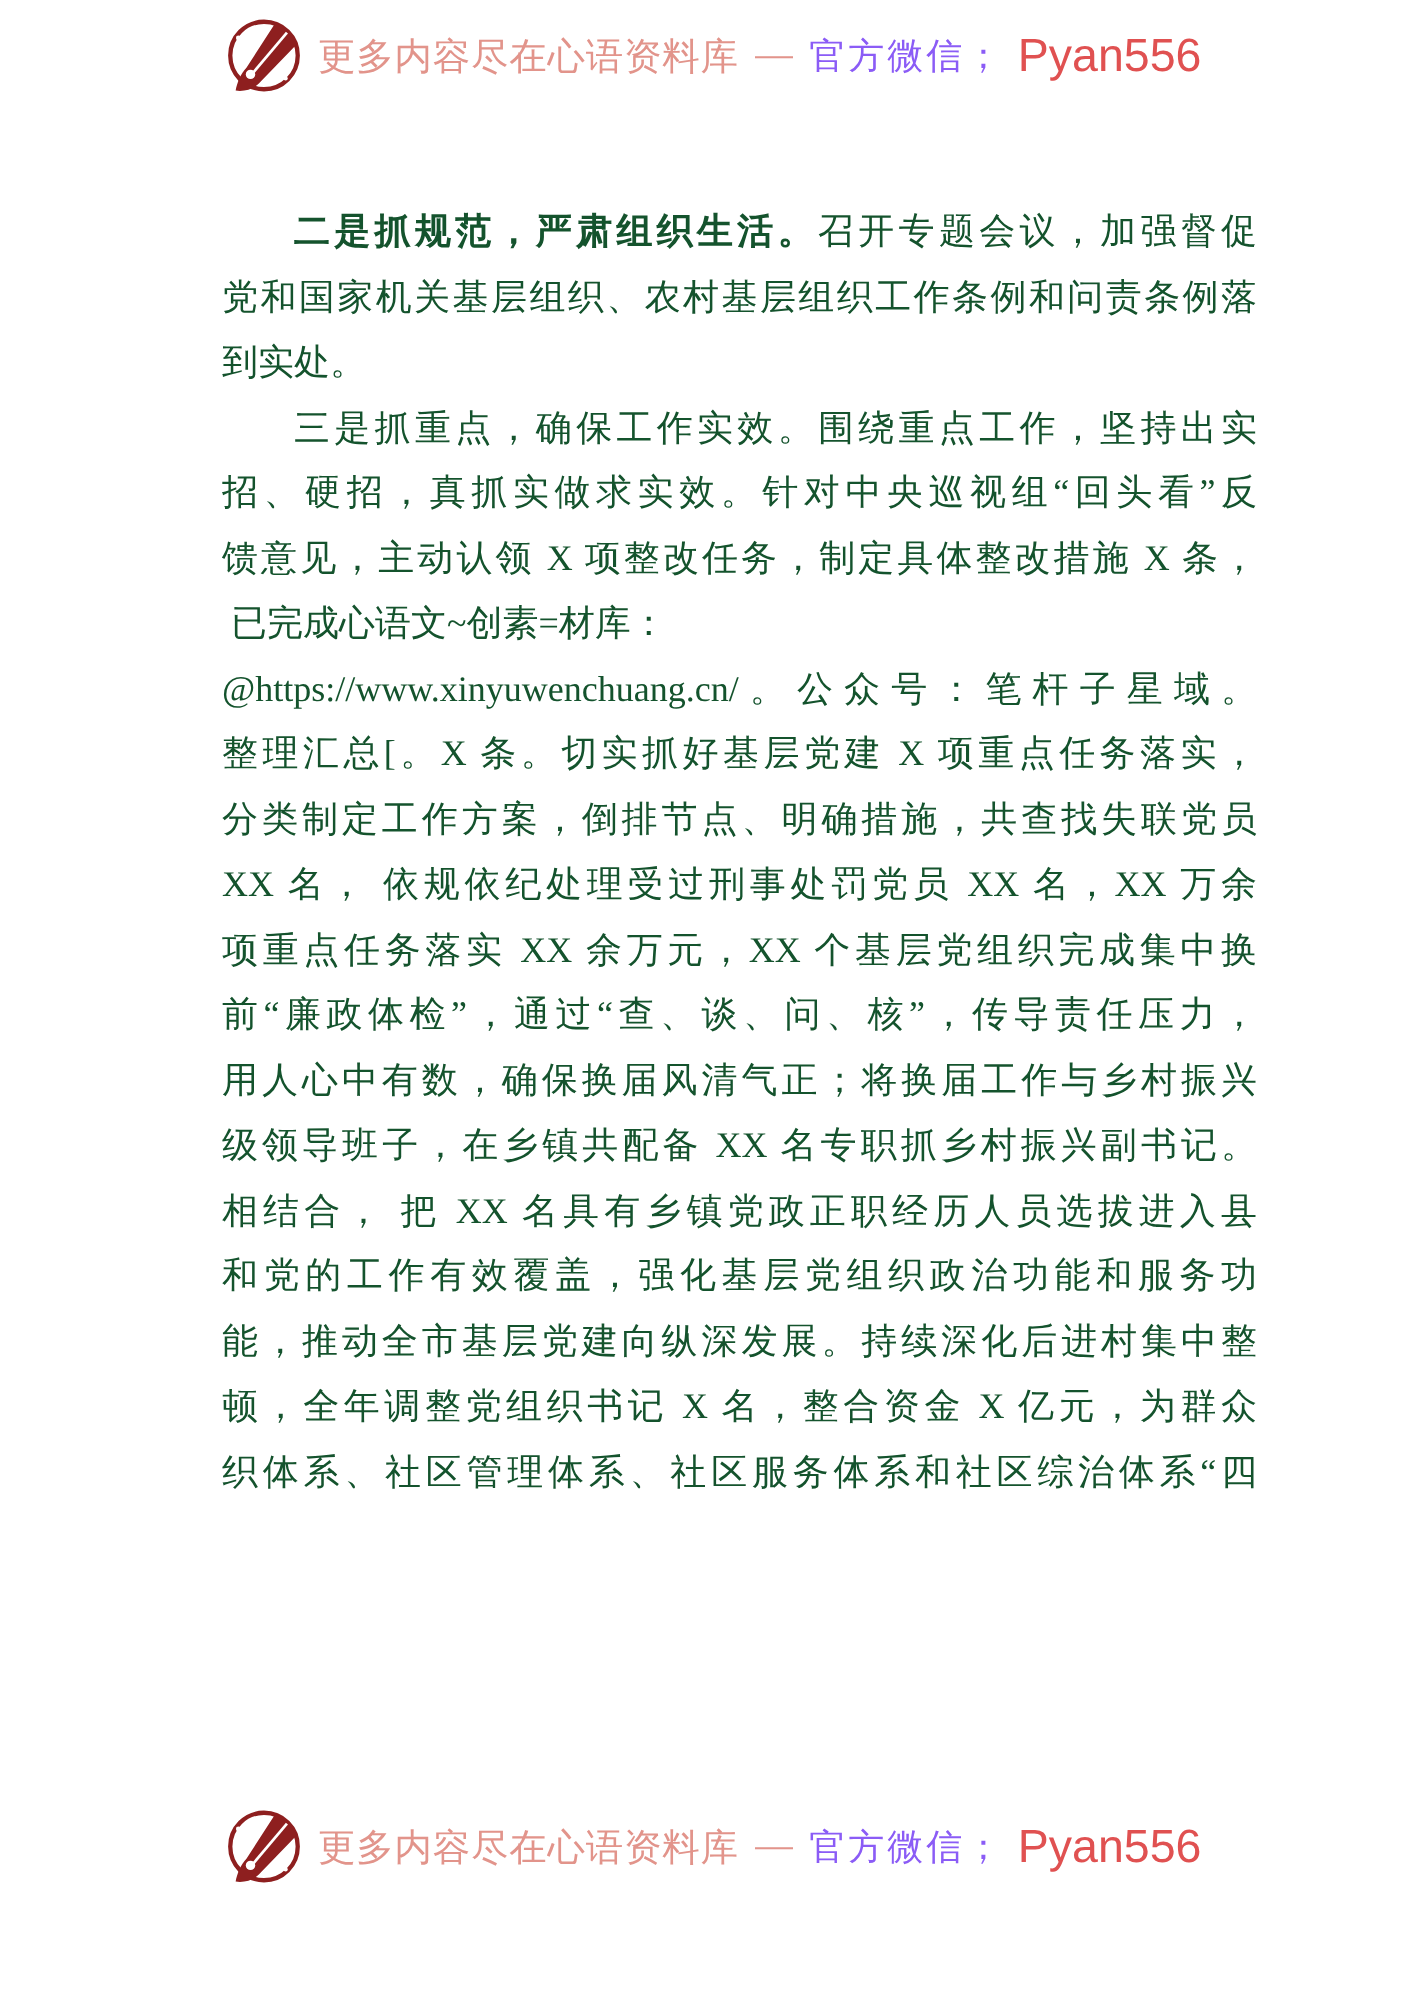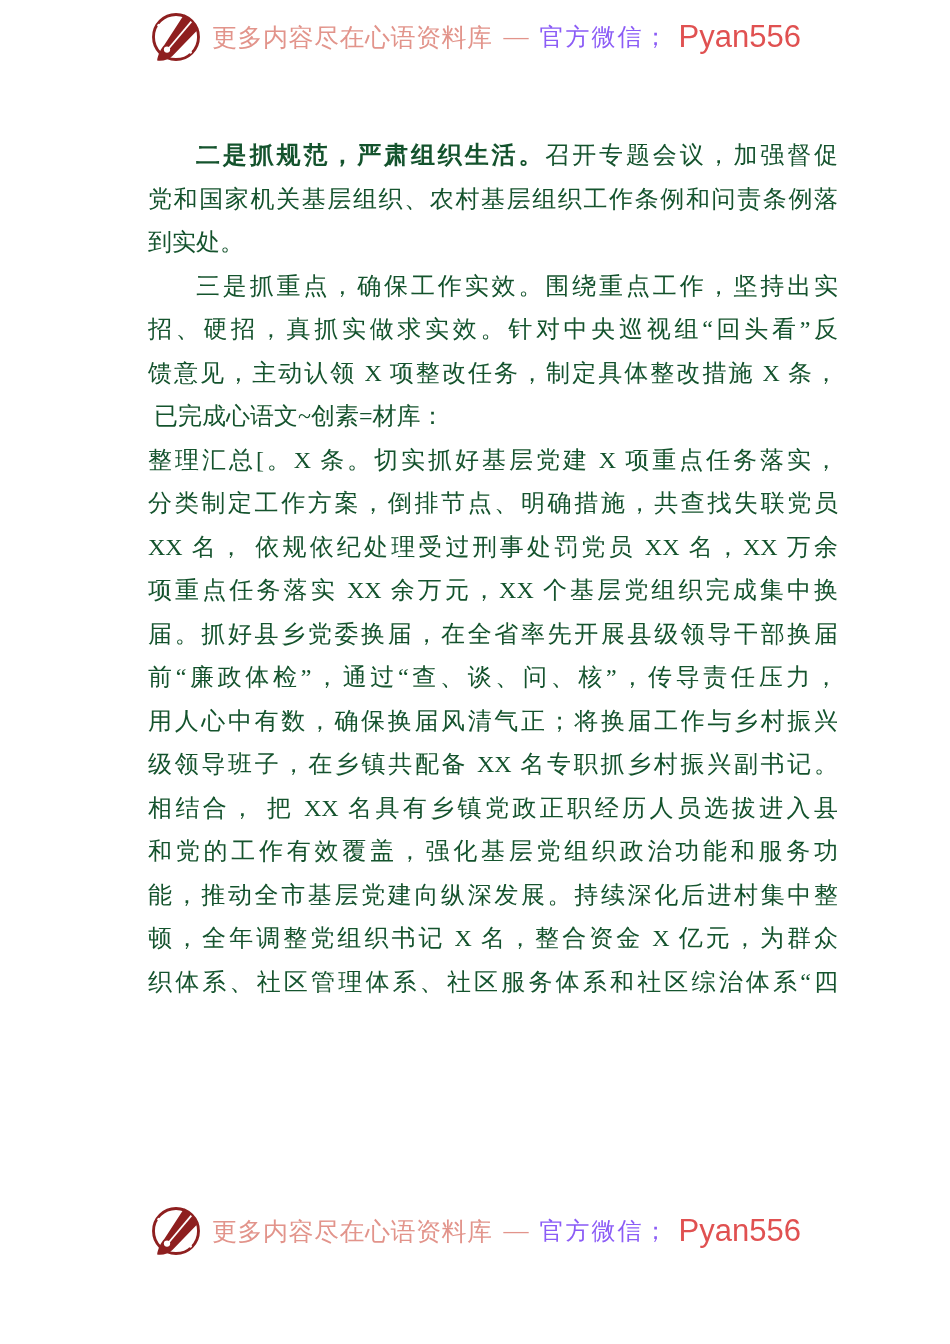--- a/index.html
+++ b/index.html
@@ -64,25 +64,25 @@
   </div>
 
   <div class="doc" id="doc-body">
       <div class="line fill indent"><b>二是抓规范，严肃组织生活。</b><span>召开专题会议，加强督促</span></div>
       <div class="line fill"><span>党和国家机关基层组织、农村基层组织工作条例和问责条例落</span></div>
       <div class="line"><span>到实处。</span></div>
       <div class="line fill indent"><span>三是抓重点，确保工作实效。围绕重点工作，坚持出实</span></div>
       <div class="line fill"><span>招、硬招，真抓实做求实效。针对中央巡视组“回头看”反</span></div>
       <div class="line fill"><span>馈意见，主动认领 X 项整改任务，制定具体整改措施 X 条，</span></div>
       <div class="line"><span>&nbsp;已完成心语文~创素=材库：</span></div>
+      <div class="line fill"><span>@https://www.xinyuwenchuang.cn/。公众号：笔杆子星域。</span></div>
       <div class="line fill"><span>整理汇总[。X 条。切实抓好基层党建 X 项重点任务落实，</span></div>
       <div class="line fill"><span>分类制定工作方案，倒排节点、明确措施，共查找失联党员</span></div>
       <div class="line fill"><span>XX 名，&nbsp;依规依纪处理受过刑事处罚党员 XX 名，XX 万余</span></div>
       <div class="line fill"><span>项重点任务落实 XX 余万元，XX 个基层党组织完成集中换</span></div>
-      <div class="line fill"><span>届。抓好县乡党委换届，在全省率先开展县级领导干部换届</span></div>
       <div class="line fill"><span>前“廉政体检”，通过“查、谈、问、核”，传导责任压力，</span></div>
       <div class="line fill"><span>用人心中有数，确保换届风清气正；将换届工作与乡村振兴</span></div>
       <div class="line fill"><span>级领导班子，在乡镇共配备 XX 名专职抓乡村振兴副书记。</span></div>
       <div class="line fill"><span>相结合，&nbsp;把 XX 名具有乡镇党政正职经历人员选拔进入县</span></div>
       <div class="line fill"><span>和党的工作有效覆盖，强化基层党组织政治功能和服务功</span></div>
       <div class="line fill"><span>能，推动全市基层党建向纵深发展。持续深化后进村集中整</span></div>
       <div class="line fill"><span>顿，全年调整党组织书记 X 名，整合资金 X 亿元，为群众</span></div>
       <div class="line fill"><span>织体系、社区管理体系、社区服务体系和社区综治体系“四</span></div>
     </div>
 

